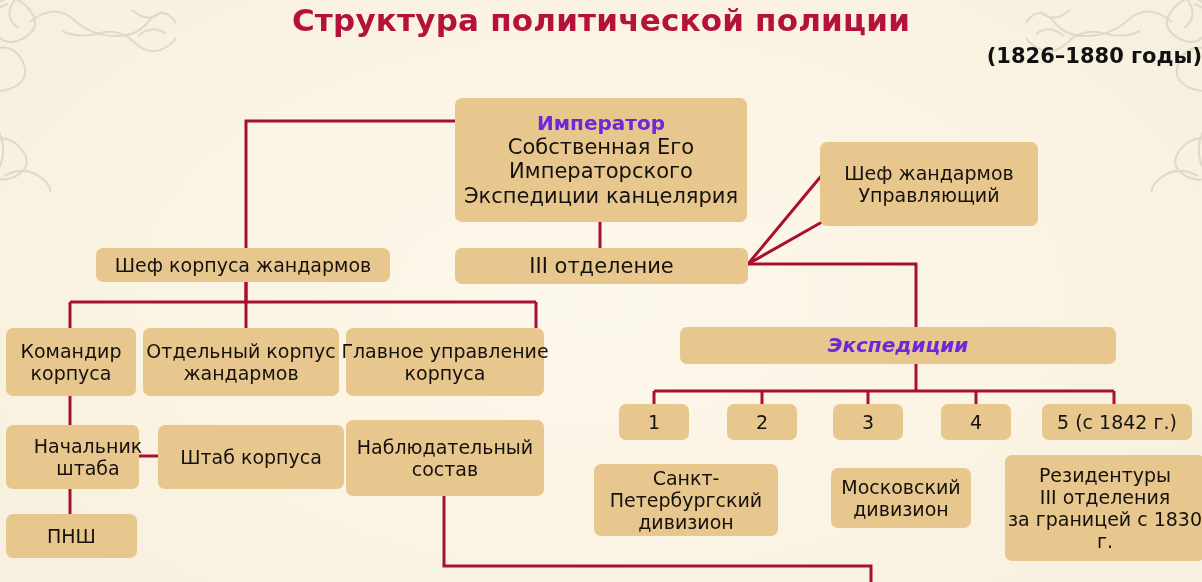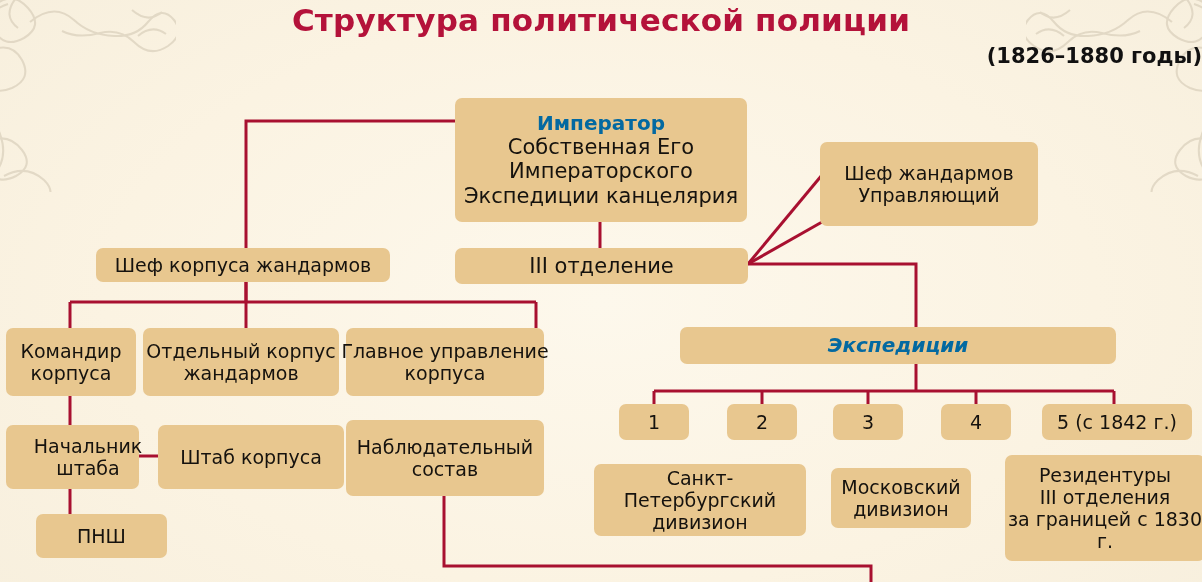--- a/index.html
+++ b/index.html
@@ -81,21 +81,21 @@
     text-align: center;
     color: #15120e;
     font-size: 19px;
     line-height: 1.16;
     padding: 3px 7px;
     z-index: 3;
   }
   .box .ln { display: block; white-space: nowrap; }
 
   .hdr-red {
-    color: #0369a1;
+    color: #6d28d9;
     font-weight: bold;
     font-size: 20px;
     display: block;
   }
   .box.accent { font-size: 21px; }
 </style>
 </head>
 <body>
 
 <div id="stage">
@@ -201,21 +201,21 @@
 
   <div class="box" style="left:6px; top:425px; width:133px; height:64px;padding-left:38px;">
     <span class="ln">Начальник</span>
     <span class="ln">штаба</span>
   </div>
 
   <div class="box" style="left:158px; top:425px; width:186px; height:64px;">
     <span class="ln">Штаб корпуса</span>
   </div>
 
-  <div class="box" style="left:6px; top:514px; width:131px; height:44px;margin-left:30px;">
+  <div class="box" style="left:6px; top:514px; width:131px; height:44px;">
     <span class="ln">ПНШ</span>
   </div>
 
   <div class="box" style="left:346px; top:420px; width:198px; height:76px;">
     <span class="ln">Наблюдательный</span>
     <span class="ln">состав</span>
   </div>
 
   <div class="box accent" style="left:680px; top:327px; width:436px; height:37px;font-style:italic;">
     <span class="hdr-red">Экспедиции</span>
@@ -230,21 +230,21 @@
   <div class="box" style="left:833px; top:404px; width:70px; height:36px;">
     <span class="ln">3</span>
   </div>
   <div class="box" style="left:941px; top:404px; width:70px; height:36px;">
     <span class="ln">4</span>
   </div>
   <div class="box" style="left:1042px; top:404px; width:150px; height:36px;">
     <span class="ln">5 (с 1842 г.)</span>
   </div>
 
-  <div class="box" style="left:594px; top:464px; width:212px; height:72px;">
+  <div class="box" style="left:594px; top:464px; width:184px; height:72px;">
     <span class="ln">Санкт-</span>
     <span class="ln">Петербургский</span>
     <span class="ln">дивизион</span>
   </div>
 
   <div class="box" style="left:831px; top:468px; width:140px; height:60px;">
     <span class="ln">Московский</span>
     <span class="ln">дивизион</span>
   </div>
 

